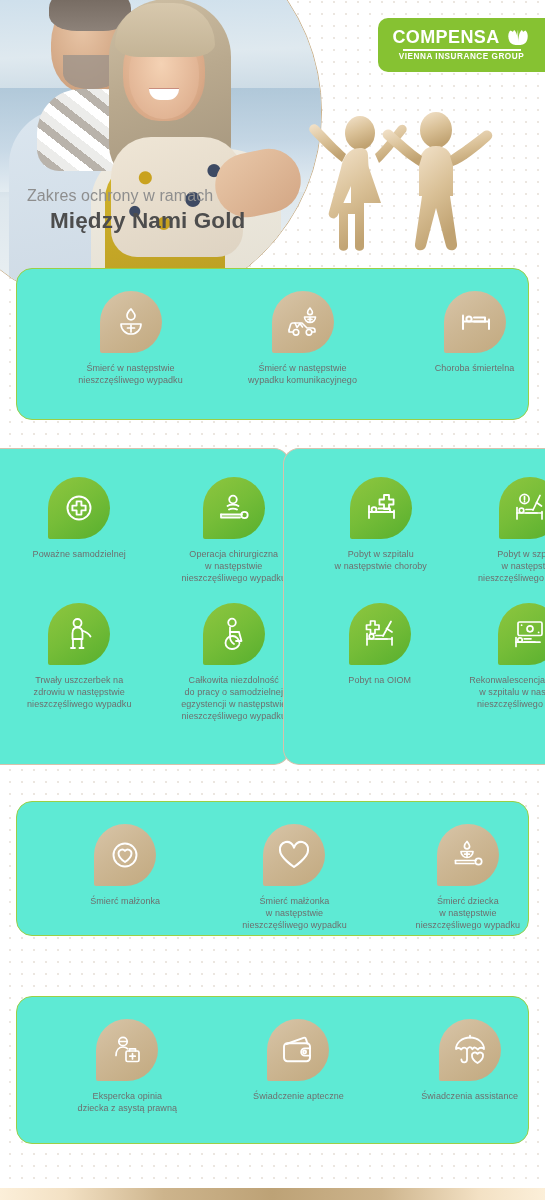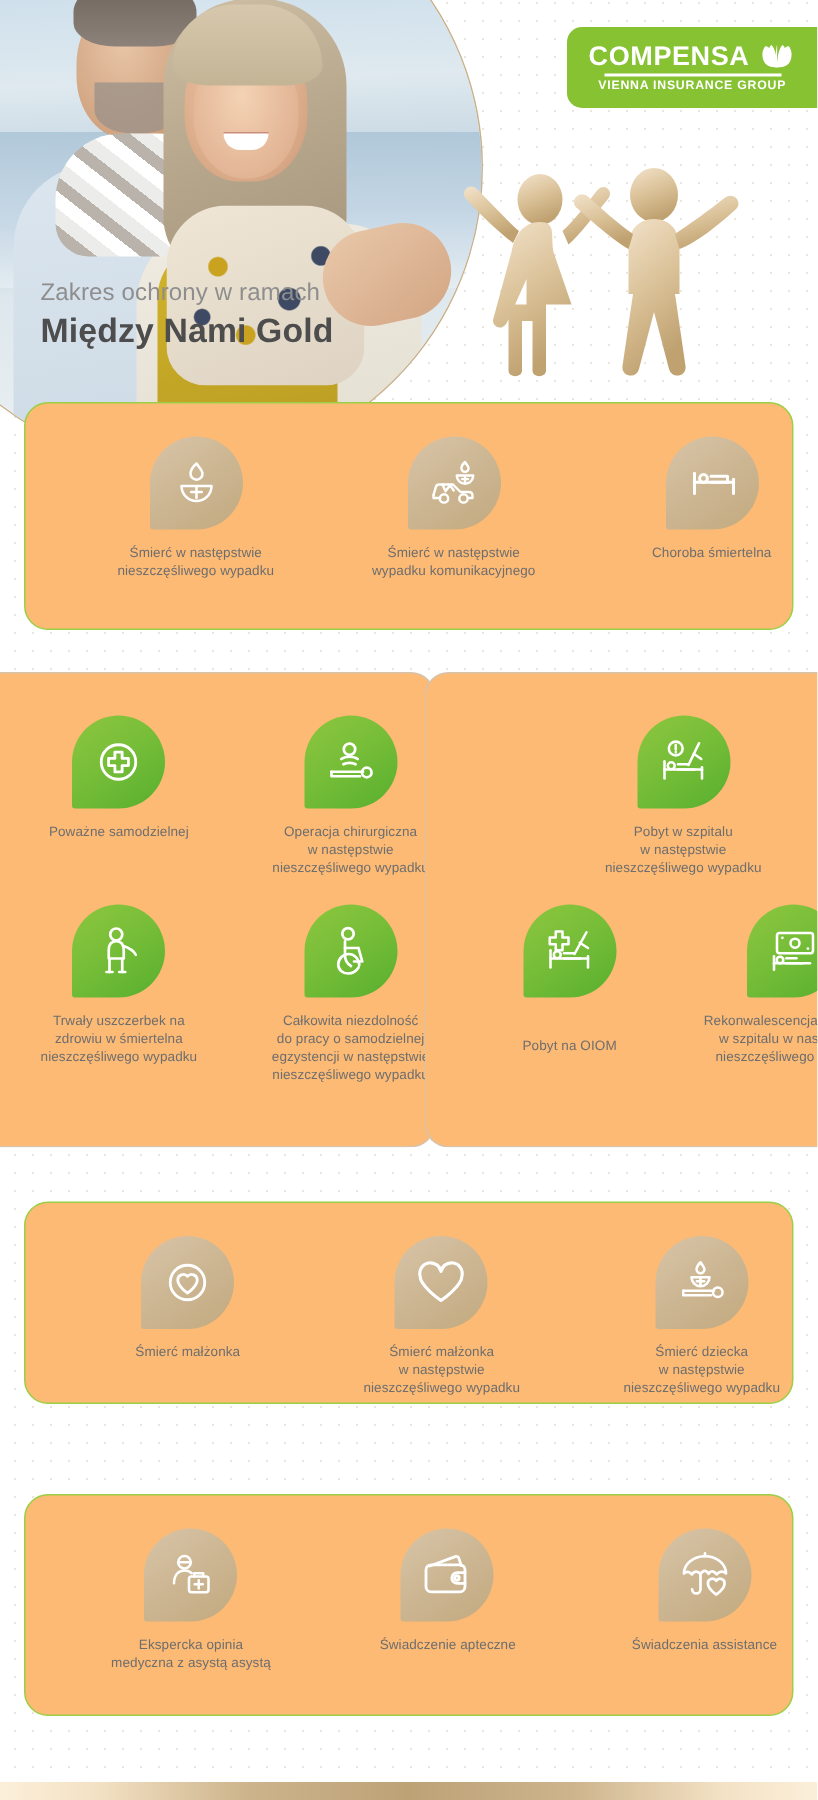--- a/index.html
+++ b/index.html
@@ -85,24 +85,24 @@
   .logo-top{display:flex;align-items:center;gap:5px;}
   .logo-word{color:#fff;font-size:18px;font-weight:bold;letter-spacing:.4px;line-height:1;}
   .logo-fan{display:block;}
   .logo-rule{width:118px;height:1.4px;background:#fff;margin:3px 0 2.5px;}
   .logo-sub{color:#fff;font-size:8.2px;font-weight:bold;letter-spacing:.52px;line-height:1;}
 
   .figures{position:absolute;left:305px;top:108px;width:190px;height:146px;}
 
   .titles{position:absolute;left:27px;top:186px;}
   .title-sm{font-size:16px;color:#8e8e8e;line-height:1.24;letter-spacing:.1px;}
-  .title-lg{font-size:22.5px;color:#4d4d4d;font-weight:bold;line-height:1.2;margin-top:1px;letter-spacing:.1px;}
-
-  
-  .card{position:absolute;box-sizing:border-box;background:#fdba74;z-index:2;}
+  .title-lg{font-size:22.5px;color:#4d4d4d;font-weight:bold;line-height:1.2;margin-top:1px;letter-spacing:.1px;margin-left:23px;}
+
+  
+  .card{position:absolute;box-sizing:border-box;background:#5eead4;z-index:2;}
   .card.green{border:1.2px solid #9ccf45;border-radius:16px;}
 
   #card1{left:16px;top:268px;width:513px;height:152px;}
   #card2{left:-20px;top:448px;width:310px;height:317px;border:1.1px solid #d7c2ac;border-radius:0 16px 16px 0;border-left:none;}
   #card3{left:283px;top:448px;width:300px;height:317px;border:1.1px solid #d7c2ac;border-radius:16px 0 0 16px;border-right:none;}
   #card4{left:16px;top:801px;width:513px;height:135px;}
   #card5{left:16px;top:996px;width:513px;height:148px;}
 
   .row{display:flex;justify-content:space-around;align-items:flex-start;width:100%;}
   .item{display:flex;flex-direction:column;align-items:center;}
@@ -285,21 +285,21 @@
             <circle cx="13.5" cy="6" r="4"></circle>
             <path d="M13.5 10.5 C10 10.5 8.5 13 8.5 16.5 L8.5 22 L18.5 22 L18.5 16.5 C18.5 13 17 10.5 13.5 10.5 Z"></path>
             <path d="M18 13.5 C21 14.5 25 16.5 26.5 19.5"></path>
             <path d="M9 22 L9 31"></path>
             <path d="M17.5 22 L17.5 31"></path>
             <path d="M7 31 H11"></path>
             <path d="M15.5 31 H19.5"></path>
           </svg>
         </div>
         <div class="label">Trwały uszczerbek na
-zdrowiu w śmiertelna
+zdrowiu w następstwie
 nieszczęśliwego wypadku</div>
       </div>
       <div class="item" style="width:118px;">
         <div class="badge green">
           <svg width="30" height="34" viewBox="0 0 30 34" fill="none" stroke="#fff" stroke-width="1.8" stroke-linecap="round" stroke-linejoin="round">
             <circle cx="13" cy="5.5" r="3.8"></circle>
             <path d="M11 10.5 L11 20 C11 23 12.5 25.5 15 27"></path>
             <path d="M11 15 L19.5 15"></path>
             <path d="M20 15 L22.5 24 L17 24"></path>
             <path d="M20.5 26.5 C20.5 22 17 19 13.5 19 C9.5 19 6.5 22.5 6.5 26 C6.5 29.5 9.5 32 13 32 C16 32 18.5 30.5 20 28"></path>
@@ -308,20 +308,35 @@
         <div class="label">Całkowita niezdolność
 do pracy o samodzielnej
 egzystencji w następstwie
 nieszczęśliwego wypadku</div>
       </div>
     </div>
   </div>
 
   <div class="card" id="card3">
     <div class="row" style="padding:28px 22px 0;">
+      <div class="item" style="width:118px;">
+        <div class="badge green">
+          <svg width="32" height="32" viewBox="0 0 32 32" fill="none" stroke="#fff" stroke-width="1.8" stroke-linecap="round" stroke-linejoin="round">
+            <path d="M19 3 H24 V7.5 H28.5 V12.5 H24 V17 H19 V12.5 H14.5 V7.5 H19 Z"></path>
+            <circle cx="9" cy="17.5" r="2.4"></circle>
+            <path d="M13.5 20 H25"></path>
+            <path d="M4 14 V26"></path>
+            <path d="M4 20 H29"></path>
+            <path d="M29 18.5 V26"></path>
+            <path d="M13.5 16.5 H25 V20"></path>
+          </svg>
+        </div>
+        <div class="label">Pobyt w szpitalu
+w następstwie choroby</div>
+      </div>
       <div class="item" style="width:118px;">
         <div class="badge green">
           <svg width="32" height="32" viewBox="0 0 32 32" fill="none" stroke="#fff" stroke-width="1.7" stroke-linecap="round" stroke-linejoin="round">
             <circle cx="10.5" cy="7" r="4.6"></circle>
             <path d="M10.5 4.6 V7.6 M10.5 9.4 V9.6"></path>
             <path d="M26 3.5 L19 18"></path>
             <path d="M22.5 10.5 L27.5 14"></path>
             <circle cx="7.5" cy="18.5" r="2.3"></circle>
             <path d="M12 21 H23"></path>
             <path d="M3 15.5 V27"></path>
@@ -330,21 +345,21 @@
             <path d="M12 17.5 H19"></path>
           </svg>
         </div>
         <div class="label">Pobyt w szpitalu
 w następstwie
 nieszczęśliwego wypadku</div>
       </div>
     </div>
 
     <div class="row" style="padding:18px 22px 0;">
-      <div class="item" style="width:118px;gap:17px;">
+      <div class="item" style="width:118px;">
         <div class="badge green">
           <svg width="32" height="32" viewBox="0 0 32 32" fill="none" stroke="#fff" stroke-width="1.7" stroke-linecap="round" stroke-linejoin="round">
             <path d="M6.5 3 H11 V7 H15 V11.5 H11 V15.5 H6.5 V11.5 H2.5 V7 H6.5 Z"></path>
             <path d="M27 3.5 L19 18"></path>
             <path d="M22.5 10.5 L28 14"></path>
             <circle cx="7.5" cy="18.5" r="2.3"></circle>
             <path d="M12 21 H23"></path>
             <path d="M3 15.5 V27"></path>
             <path d="M3 21 H28"></path>
             <path d="M28 19.5 V27"></path>
@@ -426,21 +441,21 @@
           <svg width="32" height="32" viewBox="0 0 32 32" fill="none" stroke="#fff" stroke-width="1.7" stroke-linecap="round" stroke-linejoin="round">
             <circle cx="12" cy="7.5" r="4.2"></circle>
             <path d="M7.8 7.5 H16.2"></path>
             <path d="M5 21.5 C5 16 8 13 12 13 C14 13 15.6 13.7 16.8 14.8"></path>
             <rect x="15" y="17" width="13" height="10.5" rx="1.6"></rect>
             <path d="M18.5 17 V14.8 H24.5 V17"></path>
             <path d="M21.5 19.5 V25 M18.8 22.2 H24.2"></path>
           </svg>
         </div>
         <div class="label">Ekspercka opinia
-medyczna z asystą asystą</div>
+dziecka z asystą prawną</div>
       </div>
 
       <div class="item" style="width:160px;">
         <div class="badge gold">
           <svg width="34" height="30" viewBox="0 0 34 30" fill="none" stroke="#fff" stroke-width="1.9" stroke-linecap="round" stroke-linejoin="round">
             <path d="M5.5 9 L22.5 2.8 C23.6 2.4 24.7 3 25 4.1 L26.4 8.6"></path>
             <rect x="3" y="8.2" width="26" height="18" rx="3.4"></rect>
             <path d="M29 13.4 H23.8 A3.6 3.6 0 0 0 23.8 20.6 H29"></path>
             <circle cx="23.6" cy="17" r="1.5"></circle>
           </svg>

